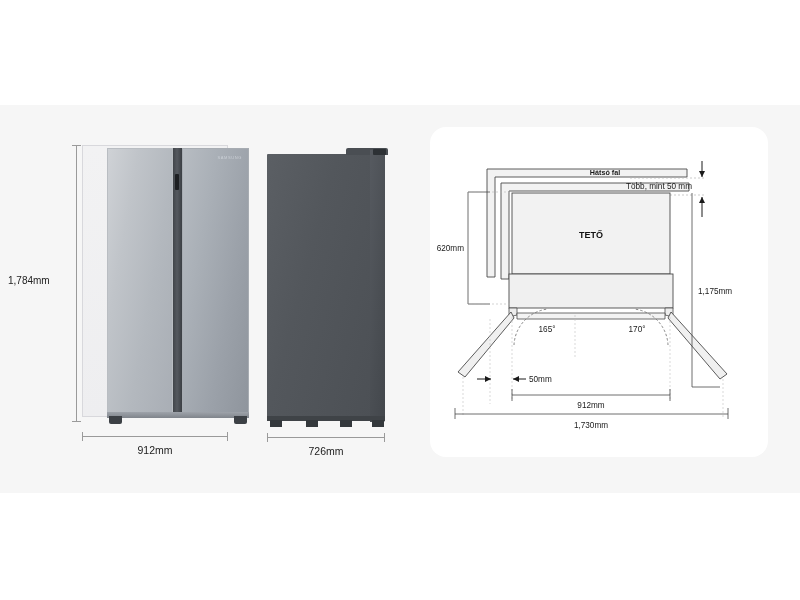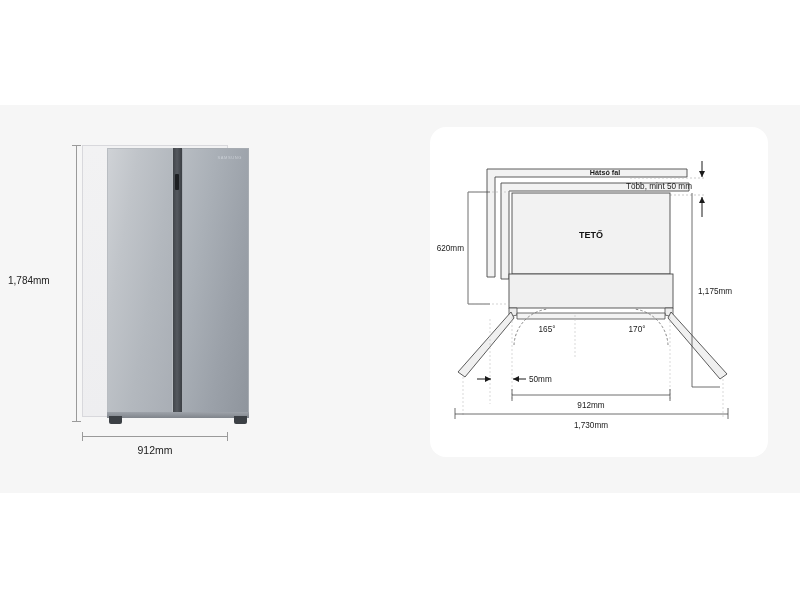--- a/index.html
+++ b/index.html
@@ -323,20 +323,34 @@
       <div class="handle-notch"></div>
       <div class="front-base"></div>
       <div class="foot l"></div>
       <div class="foot r"></div>
     </div>
 
     <div class="dim-h-front"></div>
     <div class="label-912-front">912mm</div>
   </div>
 
+  <div id="side-view-group">
+    <div class="fridge-side-body"></div>
+    <div class="side-top-cap"></div>
+    <div class="side-door-strip"></div>
+    <div class="side-top-hinge"></div>
+    <div class="side-base"></div>
+    <div class="side-foot f1"></div>
+    <div class="side-foot f2"></div>
+    <div class="side-foot f3"></div>
+    <div class="side-foot f4"></div>
+
+    <div class="dim-h-side"></div>
+    <div class="label-726">726mm</div>
+  </div>
 
   <div id="detail-panel">
 
 
     <svg id="detail-svg" width="338" height="330" viewBox="0 0 338 330">
       <defs>
         <marker id="ar" markerWidth="7" markerHeight="7" refX="6" refY="3" orient="auto">
           <path d="M0,0 L6,3 L0,6 z" fill="#1a1a1a"></path>
         </marker>
         <marker id="arS" markerWidth="7" markerHeight="7" refX="6" refY="3" orient="auto">

